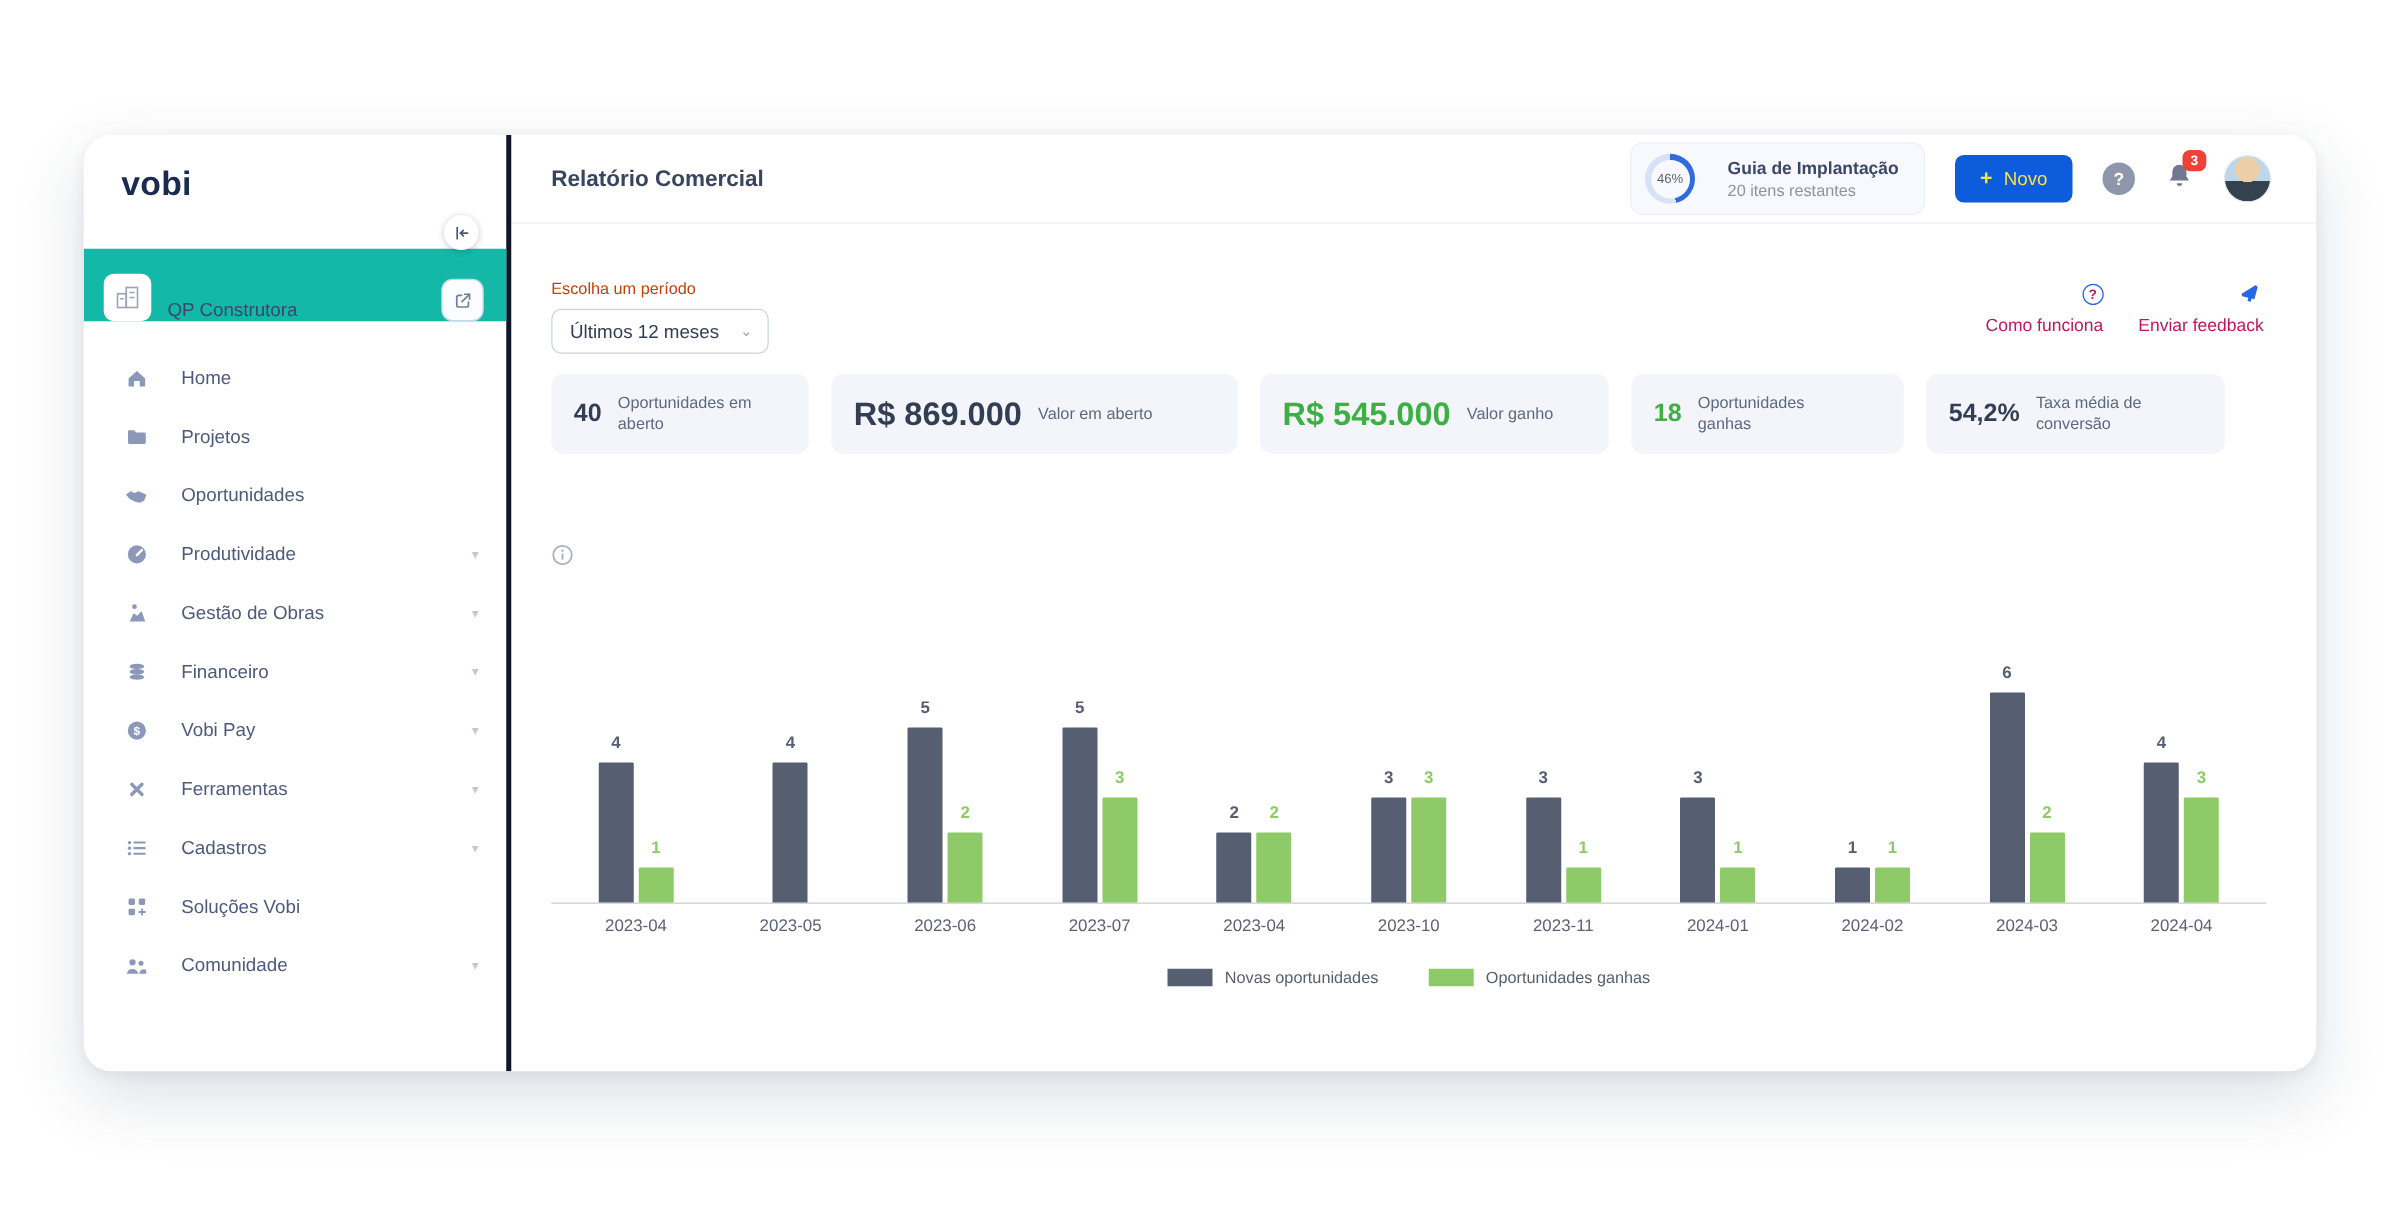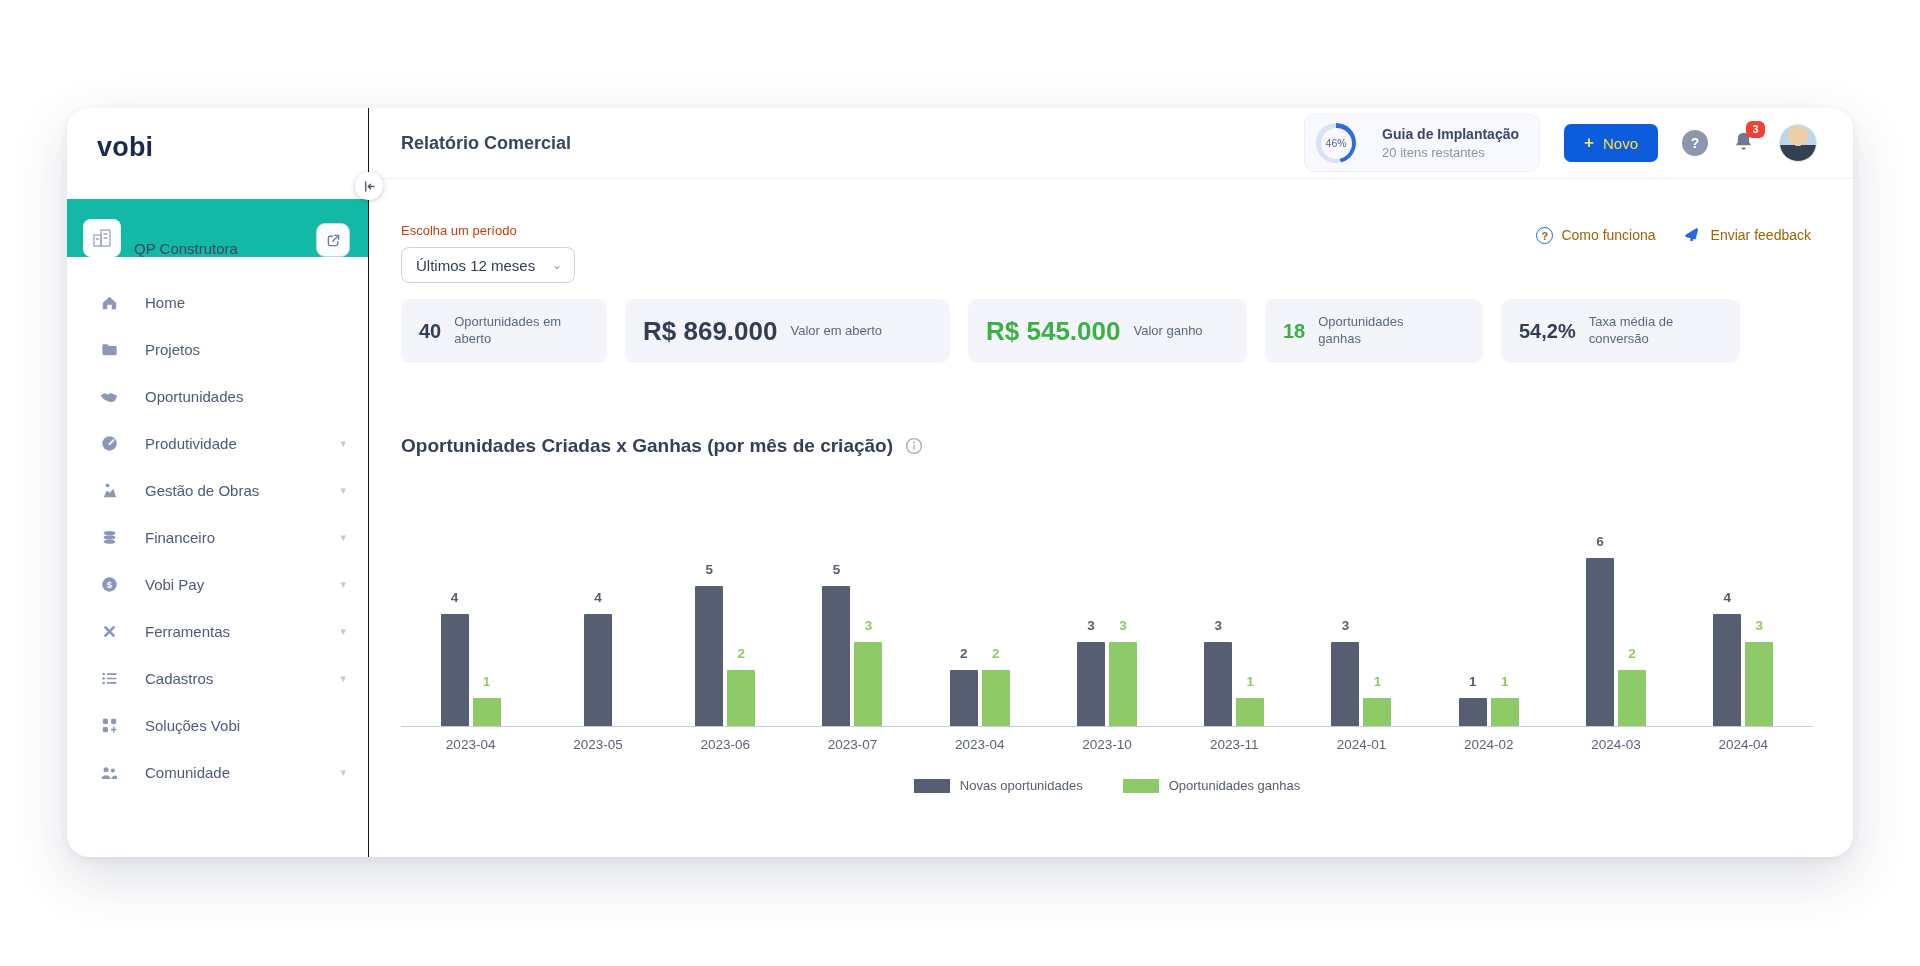--- a/index.html
+++ b/index.html
@@ -4,21 +4,21 @@
 <style>
   * { margin:0; padding:0; box-sizing:border-box; }
   html,body { width:1920px; height:966px; background:#ffffff; font-family:"Liberation Sans", sans-serif; overflow:hidden; }
 
   
   .app-card { position:absolute; left:67px; top:108px; width:1786px; height:749px; background:#fff;
     border-radius:22px; box-shadow:0 20px 55px rgba(45,55,90,.16), 0 3px 10px rgba(45,55,90,.07);
     display:flex; overflow:hidden; }
 
   
-  .sidebar { width:302px; flex:none; border-right:1px solid #0f172a; position:relative; padding-top:24px; }
+  .sidebar { width:342px; flex:none; border-right:4px solid #0f172a; position:relative; padding-top:24px; }
   .logo { margin-left:30px; font-size:27px; font-weight:bold; color:#1b2a50; letter-spacing:.2px; }
   .workspace { margin-top:36px; height:58px; background:#14b8a6; display:flex; align-items:flex-end; padding:0 18px 0 16px; gap:13px; cursor:pointer; }
   .ws-logo { width:38px; height:38px; background:#fff; border-radius:8px; display:flex; align-items:center; justify-content:center; flex:none; }
   .ws-name { flex:1; font-size:15px; color:#3b4766; }
   .ws-open { width:34px; height:34px; border:1px solid #c7d4f1; border-radius:9px; background:#fbfcff; display:flex; align-items:center; justify-content:center; color:#6d7f9f; cursor:pointer; }
   .collapse-btn { position:absolute; left:288px; top:64px; width:28px; height:28px; border-radius:50%; background:#fff;
     box-shadow:0 1px 5px rgba(30,40,70,.25); display:flex; align-items:center; justify-content:center; color:#4a5878; cursor:pointer; z-index:5; }
   .menu { margin-top:22px; }
   .side-item { height:47px; display:flex; align-items:center; padding:0 22px 0 31px; color:#4d5a7c; font-size:15px; cursor:pointer; }
   .s-icon { width:22px; margin-right:25px; color:#8b98ba; display:flex; align-items:center; justify-content:center; flex:none; }
@@ -47,21 +47,21 @@
     background-image:radial-gradient(circle at 50% 30%, #eccfa6 0 32%, transparent 33%), linear-gradient(180deg,#bcd6ea 0 55%, #35414f 56% 100%); }
 
   
   .content { flex:1; padding:44px 40px 0 32px; position:relative; }
   .period-label { font-size:13px; color:#c2410c; }
   .select { margin-top:9px; width:174px; height:36px; border:1px solid #ccd4e1; border-radius:8px; background:#fff;
     display:flex; align-items:center; justify-content:space-between; padding:0 12px 0 14px; font-size:15px; color:#323d56; cursor:pointer; }
   .sel-chev { color:#99a2b4; font-size:12px; }
   .sel-chev::before { content:"⌄"; }
   .top-links { position:absolute; top:48px; right:42px; display:flex; align-items:center; gap:28px; }
-  .tlink { display:flex; align-items:flex-start; gap:8px; color:#a16207; font-size:14px; cursor:pointer; }
+  .tlink { display:flex; align-items:flex-end; gap:8px; color:#be185d; font-size:14px; cursor:pointer;flex-direction:column; }
   .q-ring { width:17px; height:17px; border:1.4px solid #2468e5; border-radius:50%; display:flex; align-items:center; justify-content:center; font-size:11px; font-weight:bold; }
   .q-ring::before { content:"?"; }
 
   .kpi-row { margin-top:16px; display:flex; gap:18px; }
   .kpi { background:#f3f5fa; border-radius:10px; height:64px; display:flex; align-items:center; padding:0 18px; gap:13px; flex:none; }
   .kpi:nth-child(1){ width:206px; } .kpi:nth-child(2){ width:325px; } .kpi:nth-child(3){ width:279px; }
   .kpi:nth-child(4){ width:218px; } .kpi:nth-child(5){ width:239px; }
   .kpi-value { font-weight:bold; font-size:20px; color:#333e54; white-space:nowrap; }
   .kpi-value.money { font-size:26px; }
   .kpi-value.green { color:#3cb043; }
@@ -300,21 +300,20 @@
             <span class="kpi-value green">18</span>
             <span class="kpi-label">Oportunidades ganhas</span>
           </div>
           <div class="kpi">
             <span class="kpi-value">54,2%</span>
             <span class="kpi-label">Taxa média de conversão</span>
           </div>
         </div>
 
       <div class="chart-head">
-        <span class="chart-title">Oportunidades Criadas x Ganhas (por mês de criação)</span>
         <svg width="18" height="18" viewBox="0 0 18 18">
           <circle cx="9" cy="9" r="7.4" fill="none" stroke="#a7aebd" stroke-width="1.4"></circle>
           <rect x="8.25" y="7.8" width="1.5" height="5" rx="0.7" fill="#a7aebd"></rect>
           <circle cx="9" cy="5.5" r="0.95" fill="#a7aebd"></circle>
         </svg>
       </div>
 
       <div class="plot-row">
           <div class="group">
             <div class="bar" style="height: 112px; background: rgb(86, 94, 114);">

